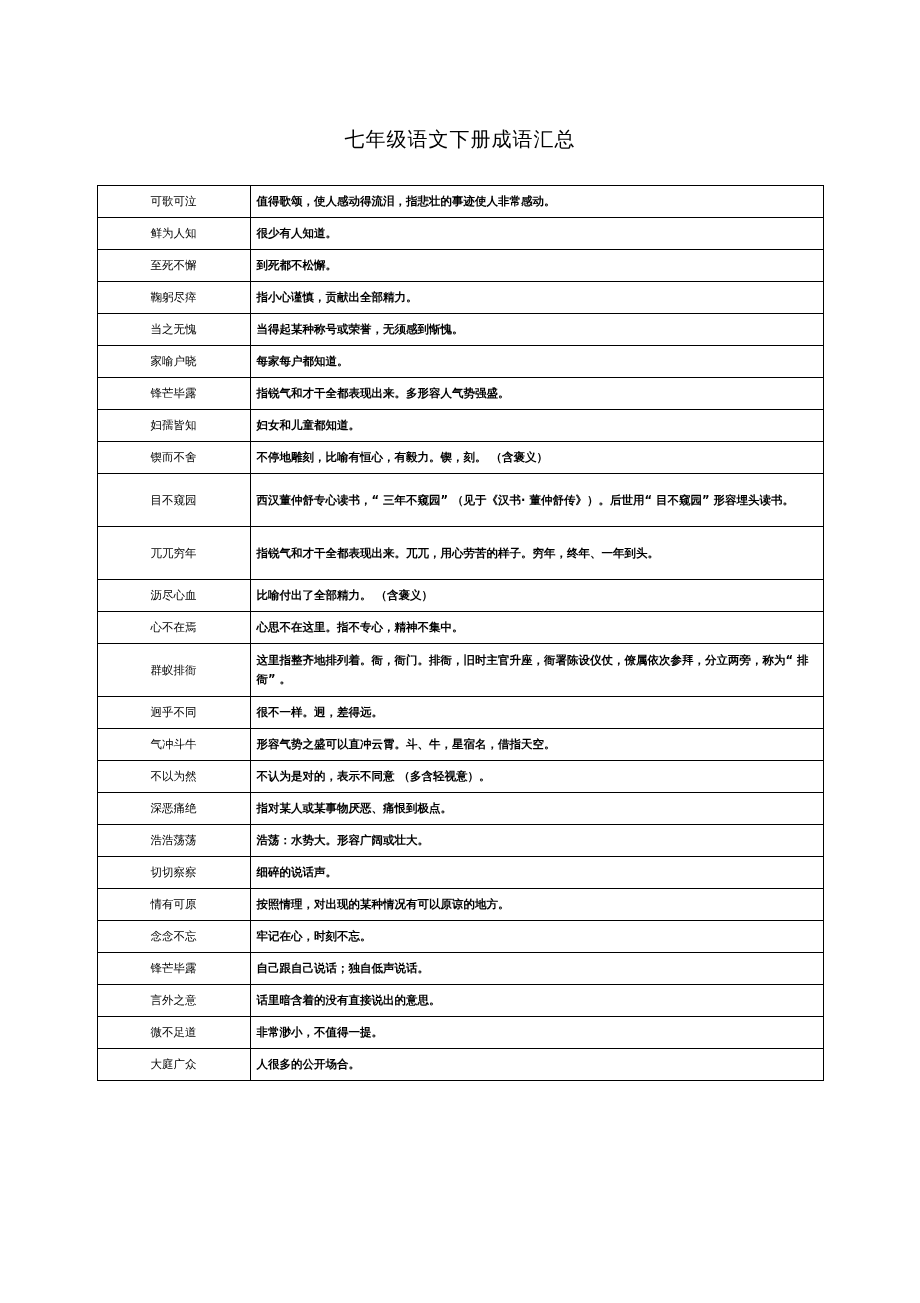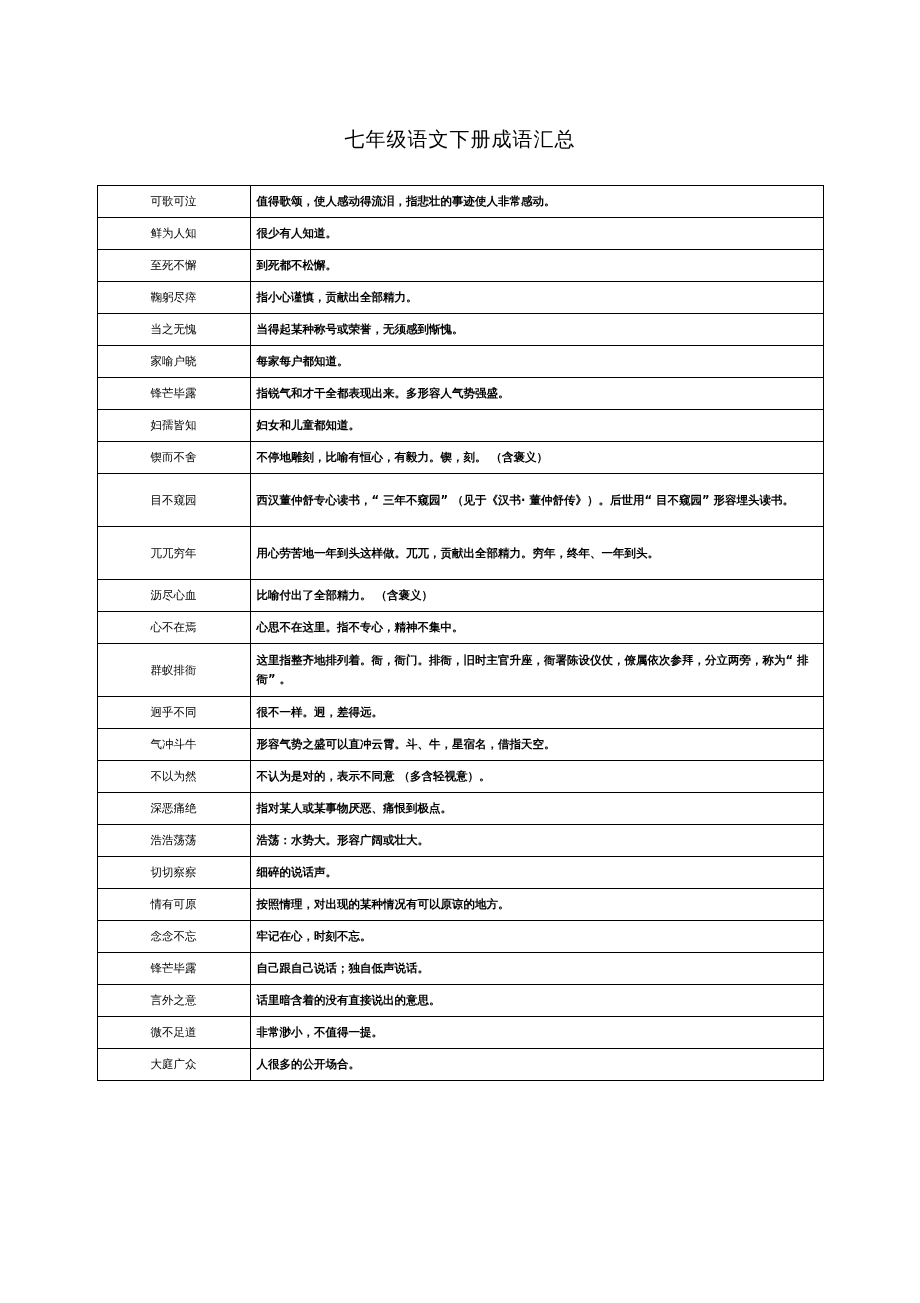--- a/index.html
+++ b/index.html
@@ -106,21 +106,21 @@
         <tr class="row">
           <td class="term">锲而不舍</td>
           <td class="def">不停地雕刻，比喻有恒心，有毅力。锲，刻。      （含褒义）</td>
         </tr>
         <tr class="tall">
           <td class="term">目不窥园</td>
           <td class="def">西汉董仲舒专心读书，“ 三年不窥园” （见于《汉书· 董仲舒传》）。后世用“ 目不窥园” 形容埋头读书。</td>
         </tr>
         <tr class="tall">
           <td class="term">兀兀穷年</td>
-          <td class="def">用心劳苦地一年到头这样做。兀兀，贡献出全部精力。穷年，终年、一年到头。</td>
+          <td class="def">指锐气和才干全都表现出来。兀兀，用心劳苦的样子。穷年，终年、一年到头。</td>
         </tr>
         <tr class="row">
           <td class="term">沥尽心血</td>
           <td class="def">比喻付出了全部精力。   （含褒义）</td>
         </tr>
         <tr class="row">
           <td class="term">心不在焉</td>
           <td class="def">心思不在这里。指不专心，精神不集中。</td>
         </tr>
         <tr class="tall">

